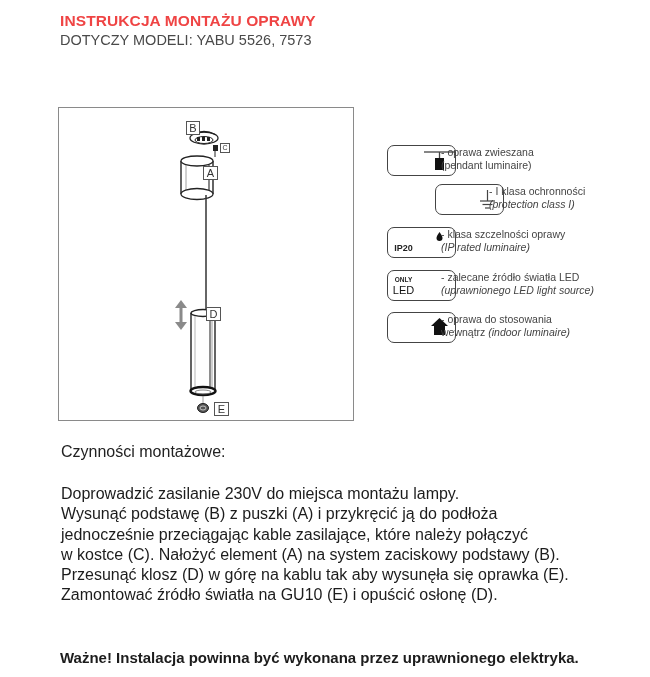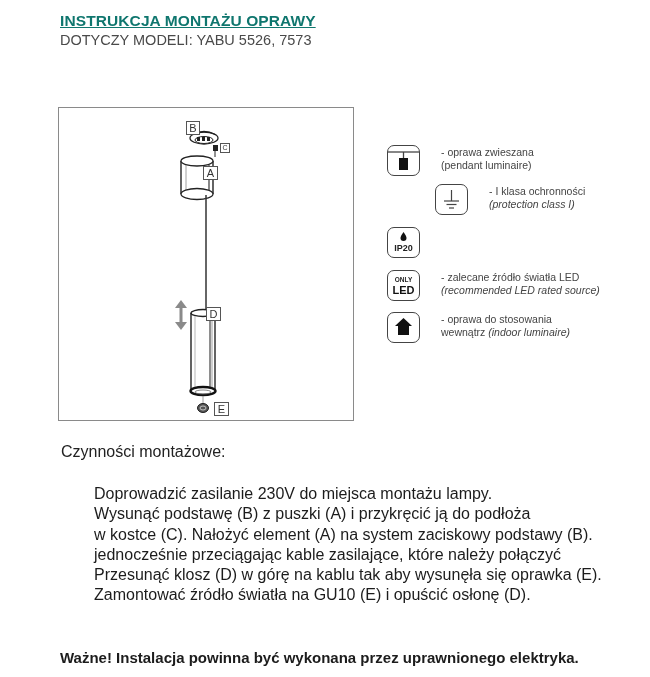--- a/index.html
+++ b/index.html
@@ -1,27 +1,27 @@
 <!DOCTYPE html>
 <html><head>
 <meta charset="utf-8">
 <style>
   html, body { margin: 0; padding: 0; background: #ffffff; }
   body { width: 650px; height: 677px; position: relative; overflow: hidden; font-family: "Liberation Sans", sans-serif; color: #222; }
   .abs { position: absolute; }
-  .title { left: 60px; top: 12px; font-size: 15.5px; font-weight: bold; color: #0f766e; letter-spacing: 0.1px; text-decoration: underline; }
+  .title { left: 60px; top: 12px; font-size: 15.5px; font-weight: bold; color: #ef4444; letter-spacing: 0.1px; }
   .subtitle { left: 60px; top: 32px; font-size: 14.5px; color: #4a4a4a; }
   .frame { left: 58px; top: 107px; width: 294px; height: 312px; border: 1.5px solid #8a8a8a; box-sizing: content-box; }
   .legend-row { position: absolute; left: 387px; width: 240px; height: 32px; }
-  .legend-icon { position: absolute; left: 0; top: 0; width: 31px; height: 29px; border: 1.4px solid #444; border-radius: 7px; background: #fff; }
+  .legend-icon { position: absolute; left: 0; top: 0; width: 31px; height: 29px; border: 1.4px solid #444; border-radius: 7px; background: #fff; padding-left: 36px; }
   .legend-text { position: absolute; left: 54px; top: 1px; font-size: 10.5px; line-height: 12.5px; color: #444; white-space: nowrap; }
   .legend-text .it { font-style: italic; }
   .section-heading { left: 61px; top: 443px; font-size: 16px; color: #222; }
   .steps { left: 61px; top: 484px; font-size: 16px; line-height: 20.3px; color: #1c1c1c; }
-  .steps div { white-space: nowrap; margin-left: 33px; }
+  .steps div { white-space: nowrap; }
   .warning { left: 60px; top: 649px; font-size: 15px; color: #1c1c1c; white-space: nowrap; font-weight: bold; }
   .label-box { position: absolute; border: 1px solid #555; background: #fff; font-size: 11px; line-height: 12px; text-align: center; color: #333; }
 </style>
 </head>
 <body>
 
 <div class="abs title">INSTRUKCJA MONTAŻU OPRAWY</div>
 <div class="abs subtitle">DOTYCZY MODELI: YABU 5526, 7573</div>
 
 <div class="abs frame"></div>
@@ -112,47 +112,51 @@
   </div>
 </div>
 
 <div class="legend-row" style="top:227px;">
   <div class="legend-icon">
     <svg width="31" height="29" viewBox="0 0 31 29">
       <path d="M15.5,4 Q18.5,8 18.5,10 A3,3 0 0 1 12.5,10 Q12.5,8 15.5,4 Z" fill="#111"></path>
     </svg>
     <div style="position:absolute; left:0; top:15px; width:31px; text-align:center; font-size:9px; font-weight:bold; color:#222;">IP20</div>
   </div>
+  <div class="legend-text">
+    <div>- klasa szczelności oprawy</div>
+    <div class="it">(IP rated luminaire)</div>
+  </div>
 </div>
 
 <div class="legend-row" style="top:270px;">
   <div class="legend-icon">
     <div style="position:absolute; left:0; top:5px; width:31px; text-align:center; font-size:6.5px; font-weight:bold; color:#222;">ONLY</div>
-    <div style="position:absolute; left:0; top:13px; width:31px; text-align:center; font-size:11px; font-weight:bold; color:#111;">LED</div>
+    <div style="position:absolute; left:0; top:13px; width:31px; text-align:center; font-size:11px; font-weight:normal; color:#111;">LED</div>
   </div>
   <div class="legend-text">
     <div>- zalecane źródło światła LED</div>
-    <div class="it">(recommended LED rated source)</div>
+    <div class="it">(uprawnionego LED light source)</div>
   </div>
 </div>
 
 <div class="legend-row" style="top:312px;text-decoration:underline;">
   <div class="legend-icon">
     <svg width="31" height="29" viewBox="0 0 31 29">
       <polygon points="15.5,5 24,13 21,13 21,22 10,22 10,13 7,13" fill="#111"></polygon>
     </svg>
   </div>
   <div class="legend-text">
     <div>- oprawa do stosowania</div>
     <div><span>wewnątrz </span><span class="it">(indoor luminaire)</span></div>
   </div>
 </div>
 
 <div class="abs section-heading">Czynności montażowe:</div>
 <div class="abs steps">
   <div>Doprowadzić zasilanie 230V do miejsca montażu lampy.</div>
   <div>Wysunąć podstawę (B) z puszki (A) i przykręcić ją do podłoża</div>
+  <div>jednocześnie przeciągając kable zasilające, które należy połączyć</div>
   <div>w kostce (C). Nałożyć element (A) na system zaciskowy podstawy (B).</div>
-  <div>jednocześnie przeciągając kable zasilające, które należy połączyć</div>
   <div>Przesunąć klosz (D) w górę na kablu tak aby wysunęła się oprawka (E).</div>
   <div>Zamontować źródło światła na GU10 (E) i opuścić osłonę (D).</div>
 </div>
 <div class="abs warning">Ważne! Instalacja powinna być wykonana przez uprawnionego elektryka.</div>
 
 </body></html>

